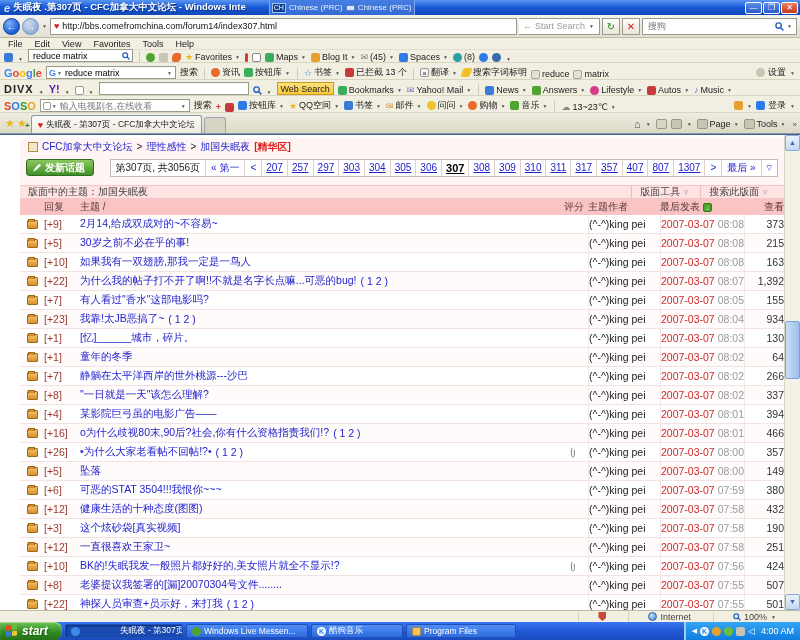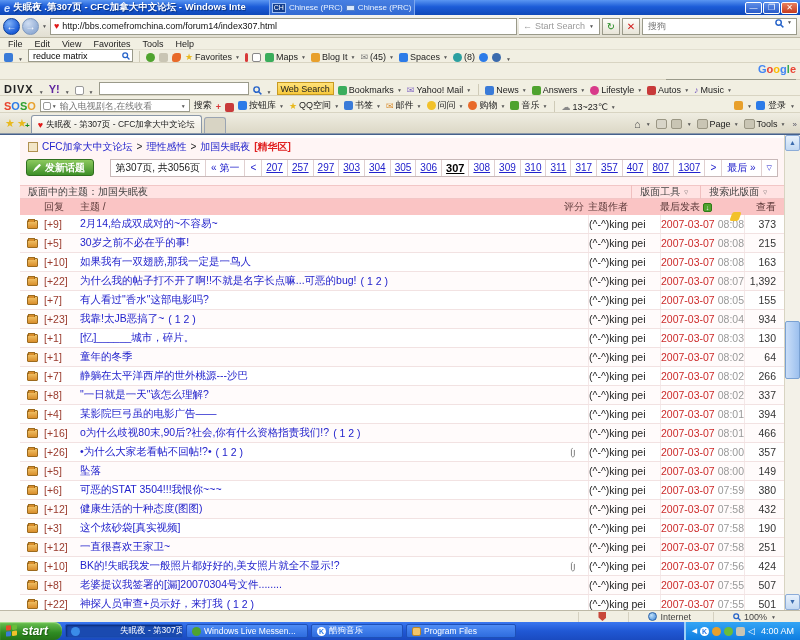--- a/index.html
+++ b/index.html
@@ -32,40 +32,40 @@
   .dd{font-size:5px;color:#555;margin:0 1px;}
   .url-field{flex:1;height:17px;background:#fff;border:1px solid #9A9A8A;display:flex;align-items:center;
     padding:0 3px;gap:3px;font-size:9px;color:#111;white-space:nowrap;overflow:hidden;}
   .heart{color:#E01818;font-size:9px;}
   .startsearch{height:17px;background:#fff;border:1px solid #9A9A8A;border-left:none;display:flex;
     align-items:center;gap:3px;padding:0 4px;color:#9a9a9a;white-space:nowrap;}
   .sqbtn{width:18px;height:17px;border:1px solid #9A9A8A;background:linear-gradient(180deg,#FDFDFA,#E8E5D8);
     text-align:center;line-height:15px;font-size:10px;}
   .sqbtn.refresh{color:#1E8A1E;}
   .sqbtn.stop{color:#D01818;font-weight:bold;}
-  .search-box{width:155px;height:17px;background:#fff;border:1px solid #9A9A8A;display:flex;padding:0 3px;gap:2px;}
+  .search-box{width:155px;height:17px;background:#fff;border:1px solid #9A9A8A;display:flex;align-items:center;padding:0 3px;gap:2px;}
   .search-box input{flex:1;border:none;outline:none;font-size:9px;color:#999;min-width:0;font-family:inherit;}
   .mag{color:#2663C9;display:inline-flex;}
 
   
   .menurow{height:12px;display:flex;align-items:center;gap:12px;padding:0 8px;background:#F1EFE2;
     border-bottom:1px solid #E2DFD0;flex:0 0 auto;}
   .menurow span{cursor:default;}
 
   
   .toolrow{display:flex;align-items:flex-end;padding:0 4px;gap:4px;background:#F1EFE2;
     border-bottom:1px solid #D8D4C2;flex:0 0 auto;white-space:nowrap;}
   .mi{width:9px;height:9px;border-radius:2px;display:inline-block;flex:0 0 auto;}
   .sep{width:1px;height:11px;background:#CFCBB8;margin:0 2px;}
   .tb-item{display:flex;align-items:center;gap:2px;}
   .tfield{background:#fff;border:1px solid #9A9A8A;height:13px;display:flex;align-items:center;padding:0 2px;}
   .tfield input{border:none;outline:none;font-size:9px;width:100%;min-width:0;font-family:inherit;background:transparent;}
 
   .live{height:13px;}
-  .google{height:17px;flex-direction:column;}
+  .google{height:17px;}
   .google-logo b{font-weight:bold;font-size:11px;}
   .divx{height:16px;}
   .divx-logo{font-weight:bold;font-size:11px;letter-spacing:1px;color:#222;}
   .y-logo{font-weight:bold;color:#5F259F;font-size:11px;}
   .websearch{background:linear-gradient(180deg,#FFE27A,#F7C93C);border:1px solid #C89A20;padding:0 3px;height:13px;line-height:12px;}
   .soso{height:17px;}
   .soso-logo b{font-weight:bold;font-size:11px;}
   .right{margin-left:auto;display:flex;align-items:center;gap:3px;}
 
   
@@ -105,21 +105,21 @@
   .secbar{height:14px;background:#FFE3E3;border-top:1px solid #F2C6C6;border-bottom:1px solid #F2C6C6;
     display:flex;align-items:center;padding:0 8px;color:#444;font-size:10px;}
   .secbar .right .item{display:flex;align-items:center;gap:3px;border-left:1px solid #F0BFBF;padding:0 8px;color:#444;}
   .colhead{height:16px;background:#FAC4C4;display:flex;align-items:center;color:#5C3A3A;font-size:10px;}
   .c-ic{flex:0 0 24px;display:flex;justify-content:center;}
   .c-rep{flex:0 0 36px;color:#993A2C;}
   .c-title{flex:1 1 auto;min-width:0;display:flex;align-items:center;gap:4px;overflow:hidden;}
   .c-score{flex:0 0 28px;display:flex;justify-content:center;}
   .c-author{flex:0 0 72px;color:#222;overflow:hidden;white-space:nowrap;}
   .c-date{flex:0 0 84px;white-space:nowrap;overflow:hidden;}
-  .c-views{flex:0 0 40px;text-align:right;padding-right:8px;color:#333;}
+  .c-views{flex:0 0 40px;text-align:right;color:#333;}
   .colhead .c-title{color:#5C3A3A;}
   .sort-ic{width:9px;height:9px;background:#4FA32F;border:1px solid #2F7A18;border-radius:2px;color:#fff;
     font-size:7px;line-height:8px;text-align:center;display:inline-block;margin-left:3px;}
   .thread-list{flex:1 1 auto;overflow:hidden;background:#fff;}
   .trow{height:19px;display:flex;align-items:center;border-bottom:1px solid #F2E2E2;background:#fff;font-size:10.5px;}
   .trow.alt{background:#FFFBFB;}
   .folder-icon{width:11px;height:9px;background:linear-gradient(180deg,#F2C46A,#D98E2B);border:1px solid #9C6A1E;border-radius:1px;position:relative;}
   .folder-icon:before{content:"";position:absolute;left:0;top:-2px;width:5px;height:2px;background:#D98E2B;border:1px solid #9C6A1E;border-bottom:none;}
   .tlink{color:#2222CC;text-decoration:none;white-space:nowrap;overflow:hidden;}
   .tpages{color:#2222CC;white-space:nowrap;}

